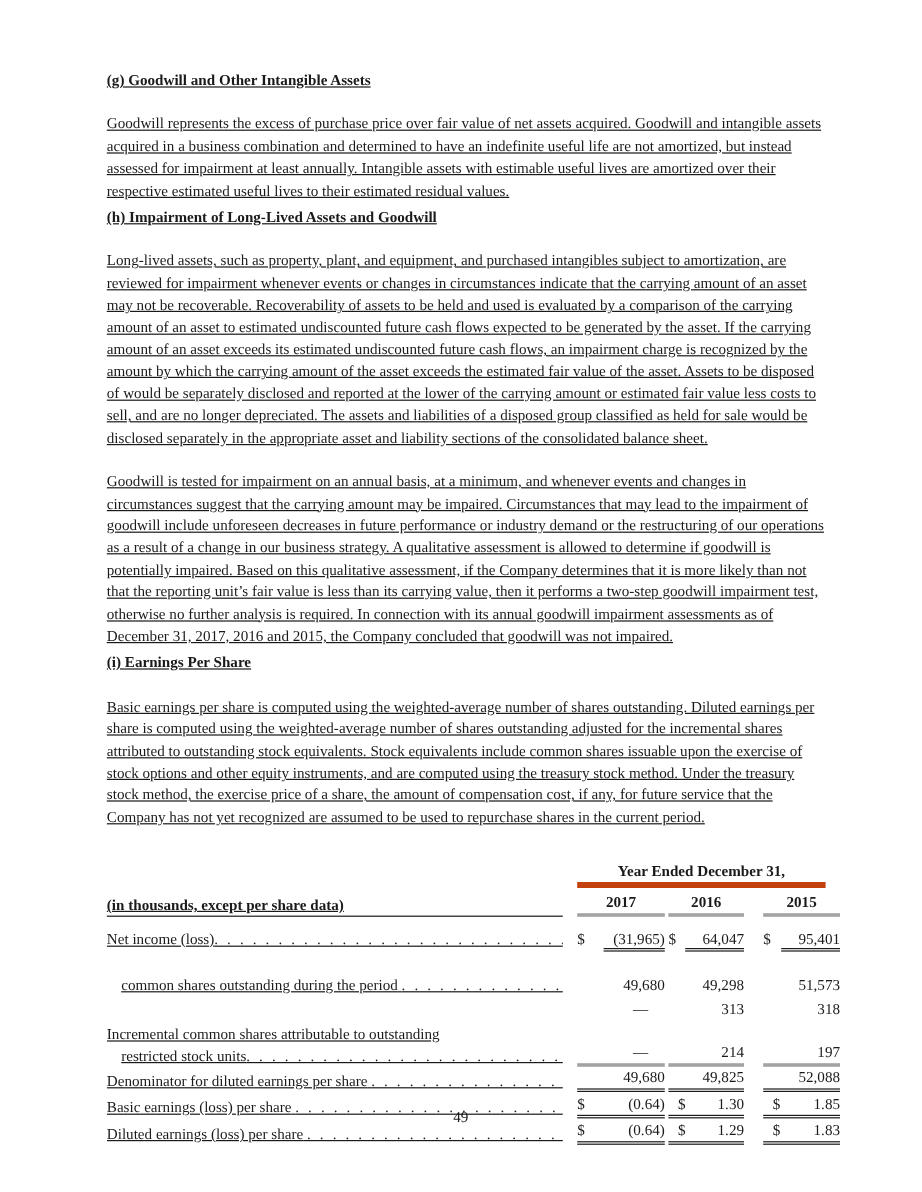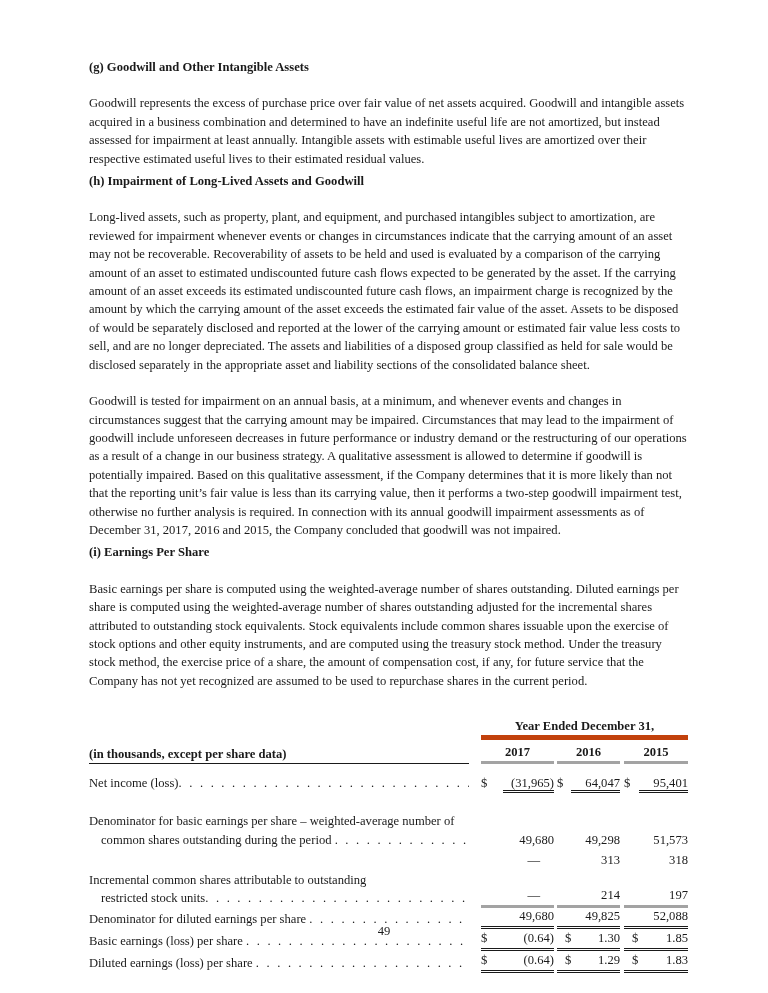--- a/index.html
+++ b/index.html
@@ -1,35 +1,35 @@
 <!DOCTYPE html>
 <html><head>
 <meta charset="utf-8">
 <style>
   html, body { margin: 0; padding: 0; background: #ffffff; }
   body {
     width: 768px; height: 993px; position: relative; overflow: hidden;
     font-family: "Liberation Serif", serif; color: #1a1a1a;
     font-size: 12.6px; line-height: 18.4px;
   }
-  .page { position: absolute; left: 89px; top: 58px; width: 600px; }
+  .page { position: absolute; left: 89px; top: 58px; width: 600px; text-decoration: underline; }
   .heading { font-weight: bold; margin: 0; }
   .para { margin: 0; text-align: left; }
   .gap-lg { height: 18px; }
   .gap-sm { height: 4px; }
 
   .tbl { position: relative; width: 600px; margin-top: 14px; }
   .row { position: relative; display: flex; align-items: flex-end; }
   .label-col { width: 380px; position: relative; }
   .label-text { white-space: nowrap; overflow: hidden; }
   .indent { padding-left: 12px; }
   .dots { letter-spacing: 2.2px; }
   .c1 { position: absolute; left: 392px; width: 73px; }
   .c2 { position: absolute; left: 468px; width: 63px; }
-  .c3 { position: absolute; left: 535px; width: 64px; }
+  .c3 { position: absolute; left: 547px; width: 64px; }
   .cell { text-align: right; white-space: nowrap; }
   .cell .dollar { float: left; }
   .ul-single { border-bottom: 3px solid #a3a3a3; }
   .ul-double { border-bottom: 3px double #1a1a1a; }
   .hdr-bold { font-weight: bold; }
   .year-hdr { position: absolute; left: 392px; width: 207px; text-align: center; font-weight: bold; border-bottom: 5px solid #c2410c; }
   .label-hdr { font-weight: bold; border-bottom: 1px solid #1a1a1a; width: 380px; }
   .pagenum { position: absolute; top: 922px; left: 0; width: 768px; text-align: center; }
 </style>
 </head>
@@ -69,21 +69,20 @@
         <span>Net income (loss)</span><span class="dots">. . . . . . . . . . . . . . . . . . . . . . . . . . . . . . . . . . . . . . . .</span>
       </div>
       <div class="c1 cell"><span class="dollar">$</span><span class="ul-double" style="padding-left:8px;">(31,965)</span></div>
       <div class="c2 cell"><span class="dollar">$</span><span class="ul-double" style="padding-left:14px;">64,047</span></div>
       <div class="c3 cell"><span class="dollar">$</span><span class="ul-double" style="padding-left:14px;">95,401</span></div>
     </div>
 
     <div style="height:20px;"></div>
     <div class="row">
       <div class="label-col">
-        <div class="label-text">Denominator for basic earnings per share – weighted-average number of</div>
         <div class="label-text indent"><span>common shares outstanding during the period</span> <span class="dots">. . . . . . . . . . . . . . . . .</span></div>
       </div>
       <div class="c1 cell" style="bottom:0;">49,680</div>
       <div class="c2 cell" style="bottom:0;margin-top:46px;">49,298</div>
       <div class="c3 cell" style="bottom:0;">51,573</div>
     </div>
 
     <div class="row" style="height:18px; margin-top:2px;">
       <div class="c1 cell"><span style="padding-right:14px;">—</span></div>
       <div class="c2 cell">313</div>

